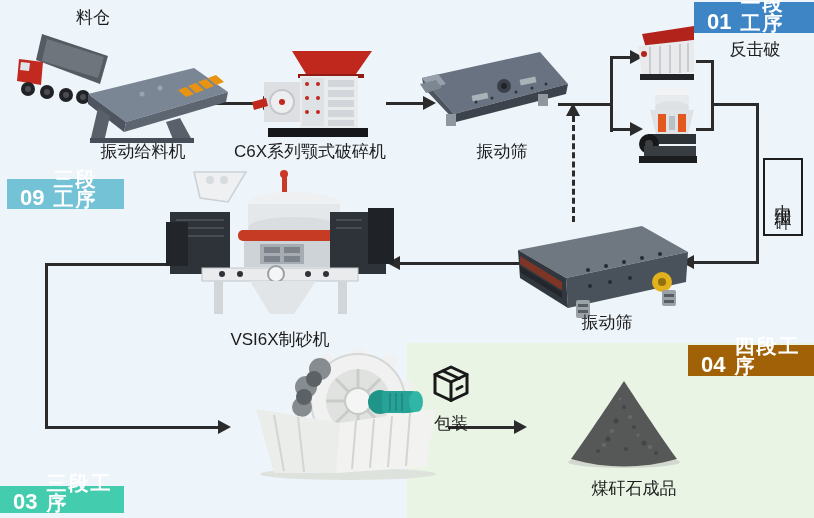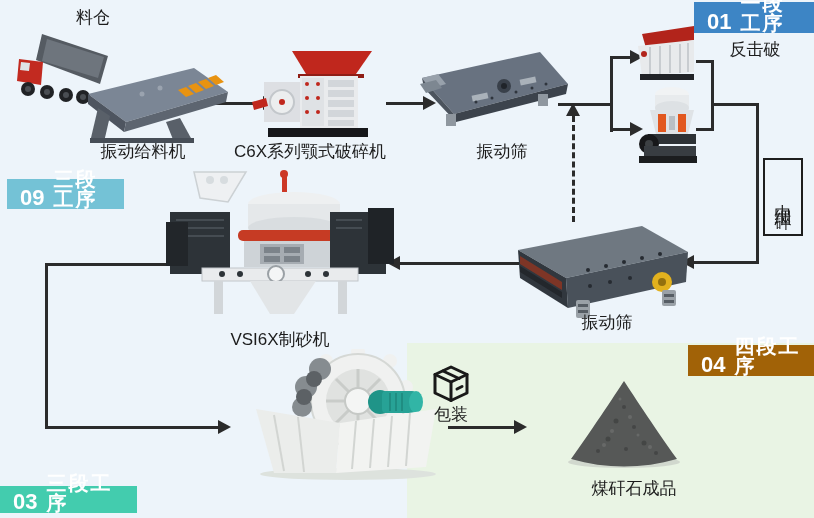--- a/index.html
+++ b/index.html
@@ -19,21 +19,21 @@
   .ah.r{border-left:13px solid #2b2b2b;border-top:7px solid transparent;border-bottom:7px solid transparent;}
   .ah.l{border-right:13px solid #2b2b2b;border-top:7px solid transparent;border-bottom:7px solid transparent;}
   .ah.u{border-bottom:13px solid #2b2b2b;border-left:7px solid transparent;border-right:7px solid transparent;}
   .mach{position:absolute;}
   .midbox{position:absolute;left:763px;top:158px;width:36px;height:74px;border:2px solid #1d1d1d;
           box-sizing:content-box;display:flex;align-items:center;justify-content:center;
           font-size:17px;color:#1c1c1c;writing-mode:vertical-rl;text-orientation:upright;letter-spacing:4px;}
   
   .b1{left:694px;top:2px;width:120px;height:31px;}
   .b2{left:7px;top:179px;width:117px;height:30px;}
-  .b3{left:0px;top:486px;width:137px;height:27px;}
+  .b3{left:0px;top:486px;width:124px;height:27px;}
   .b4{left:688px;top:345px;width:126px;height:31px;}
 </style>
 </head>
 <body>
 
 <div class="stage">
 
   <div class="panel" style="background: rgb(233, 244, 228);"></div>
 
   <div class="hline" style="left:202px;top:102px;width:62px"></div>
@@ -358,21 +358,21 @@
     </svg>
   </div>
 
   <div class="lab" style="left:58px;top:6px;width:70px">料仓</div>
   <div class="lab" style="left:87px;top:140px;width:112px">振动给料机</div>
   <div class="lab" style="left:224px;top:140px;width:172px">C6X系列颚式破碎机</div>
   <div class="lab" style="left:459px;top:140px;width:86px">振动筛</div>
   <div class="lab" style="left:723px;top:38px;width:64px">反击破</div>
   <div class="lab" style="left:564px;top:311px;width:86px">振动筛</div>
   <div class="lab" style="left:197px;top:328px;width:166px">VSI6X制砂机</div>
-  <div class="lab" style="left:420px;top:403px;width:62px">包装</div>
+  <div class="lab" style="left:420px;top:412px;width:62px">包装</div>
   <div class="lab" style="left:574px;top:477px;width:120px">煤矸石成品</div>
 
   <div class="midbox">中细碎</div>
 
   <div class="badge b1" style="background: rgb(61, 133, 197);">
     <span class="num">01</span>
     <span class="lbl">一段工序</span>
   </div>
   <div class="badge b2" style="background: rgb(116, 194, 214);">
     <span class="num">09</span>

